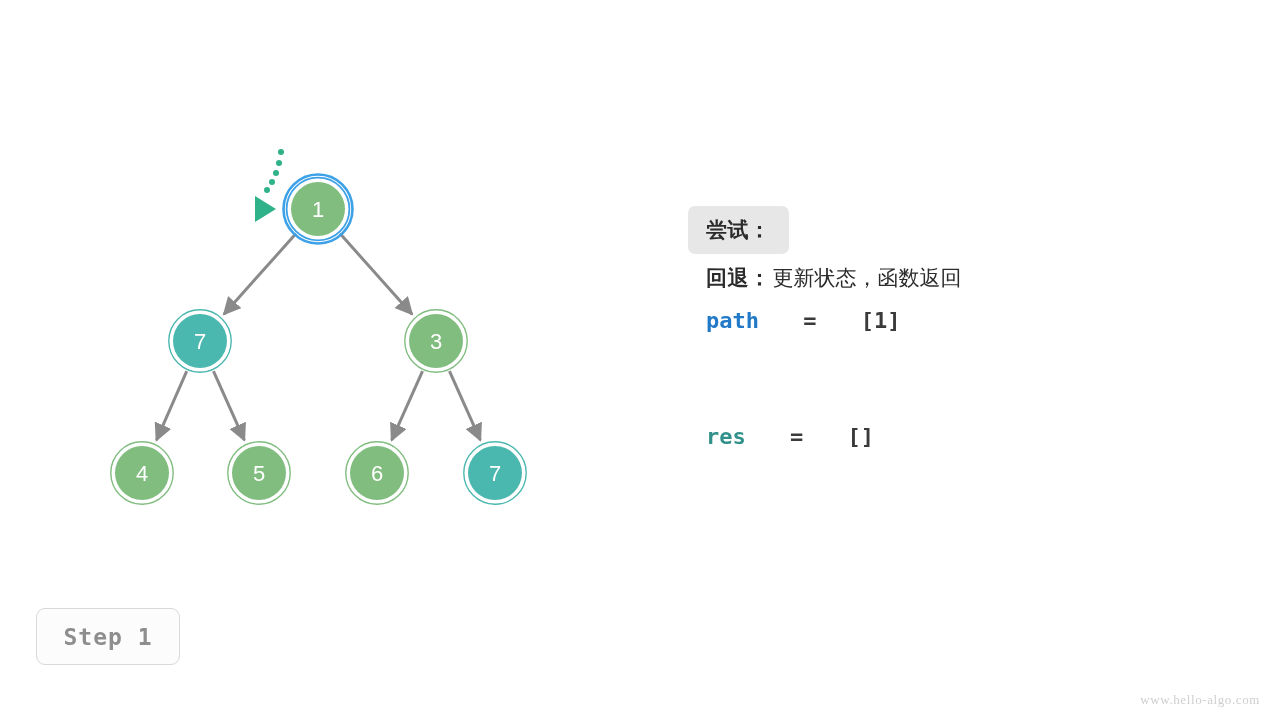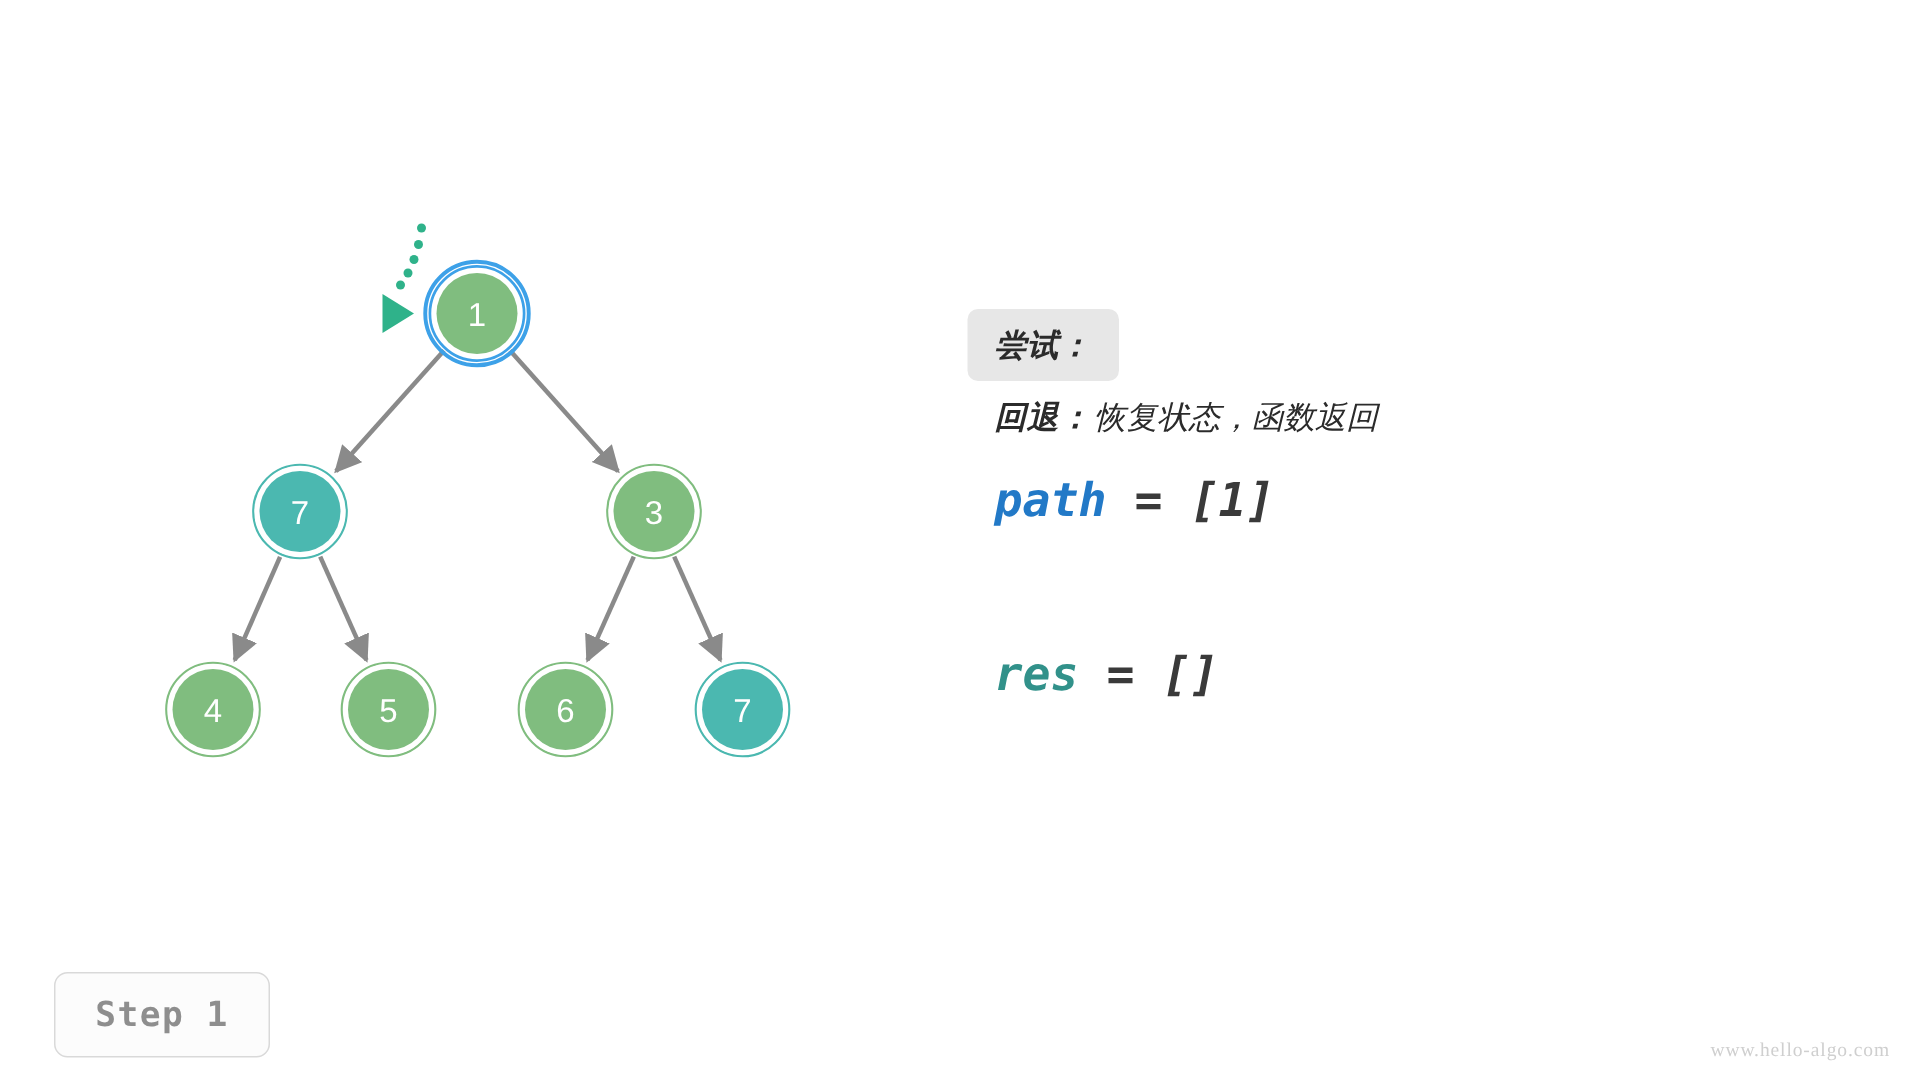--- a/index.html
+++ b/index.html
@@ -20,24 +20,23 @@
     position: absolute;
     left: 0;
     top: 0;
     width: 660px;
     height: 720px;
   }
 
   
   #info-panel {
     position: absolute;
-    left: 645px;
+    left: 688px;
     top: 206px;
     width: 560px;
-    font-style: italic;
   }
   .hint-row {
     height: 48px;
     display: flex;
     align-items: center;
     padding: 0 18px;
     box-sizing: border-box;
     font-size: 21px;
     color: #2b2b2b;
     white-space: nowrap;
@@ -52,40 +51,41 @@
     letter-spacing: 0.5px;
   }
   .hint-text {
     font-weight: normal;
     margin-left: 2px;
   }
 
   .var-row {
     height: 44px;
     display: flex;
-    align-items: flex-end;
+    align-items: flex-start;
     padding: 0 18px;
     box-sizing: border-box;
     font-family: "DejaVu Sans Mono", "Liberation Mono", monospace;
-    font-size: 31px;
+    font-size: 22px;
     font-weight: bold;
     white-space: pre;
+    gap: 31px;
   }
   .var-row.path-row { margin-top: 6px; }
   .var-row.res-row  { margin-top: 72px; }
   .var-name-path { color: #2279c7; }
   .var-name-res  { color: #31918a; }
   .var-eq  { color: #3a3a3a; font-weight: bold; }
   .var-val { color: #3a3a3a; font-weight: bold; }
 
   
   #step-badge {
     position: absolute;
     left: 36px;
-    top: 648px;
+    top: 608px;
     width: 144px;
     height: 57px;
     border: 1.5px solid #d9d9d9;
     border-radius: 9px;
     background: #fcfcfc;
     display: flex;
     align-items: center;
     justify-content: center;
     font-family: "DejaVu Sans Mono", "Liberation Mono", monospace;
     font-size: 23px;
@@ -187,21 +187,21 @@
 </svg>
 
 <div id="info-panel">
 
   <div class="hint-row highlighted">
     <span class="hint-label">尝试：</span>
   </div>
 
   <div class="hint-row">
     <span class="hint-label">回退：</span>
-    <span class="hint-text">恢复状态，函数返回</span>
+    <span class="hint-text">更新状态，函数返回</span>
   </div>
 
   <div class="var-row path-row">
     <span class="var-name-path">path</span>
     <span class="var-eq"> = </span>
     <span class="var-val">[1]</span>
   </div>
 
   <div class="var-row res-row">
     <span class="var-name-res">res</span>

